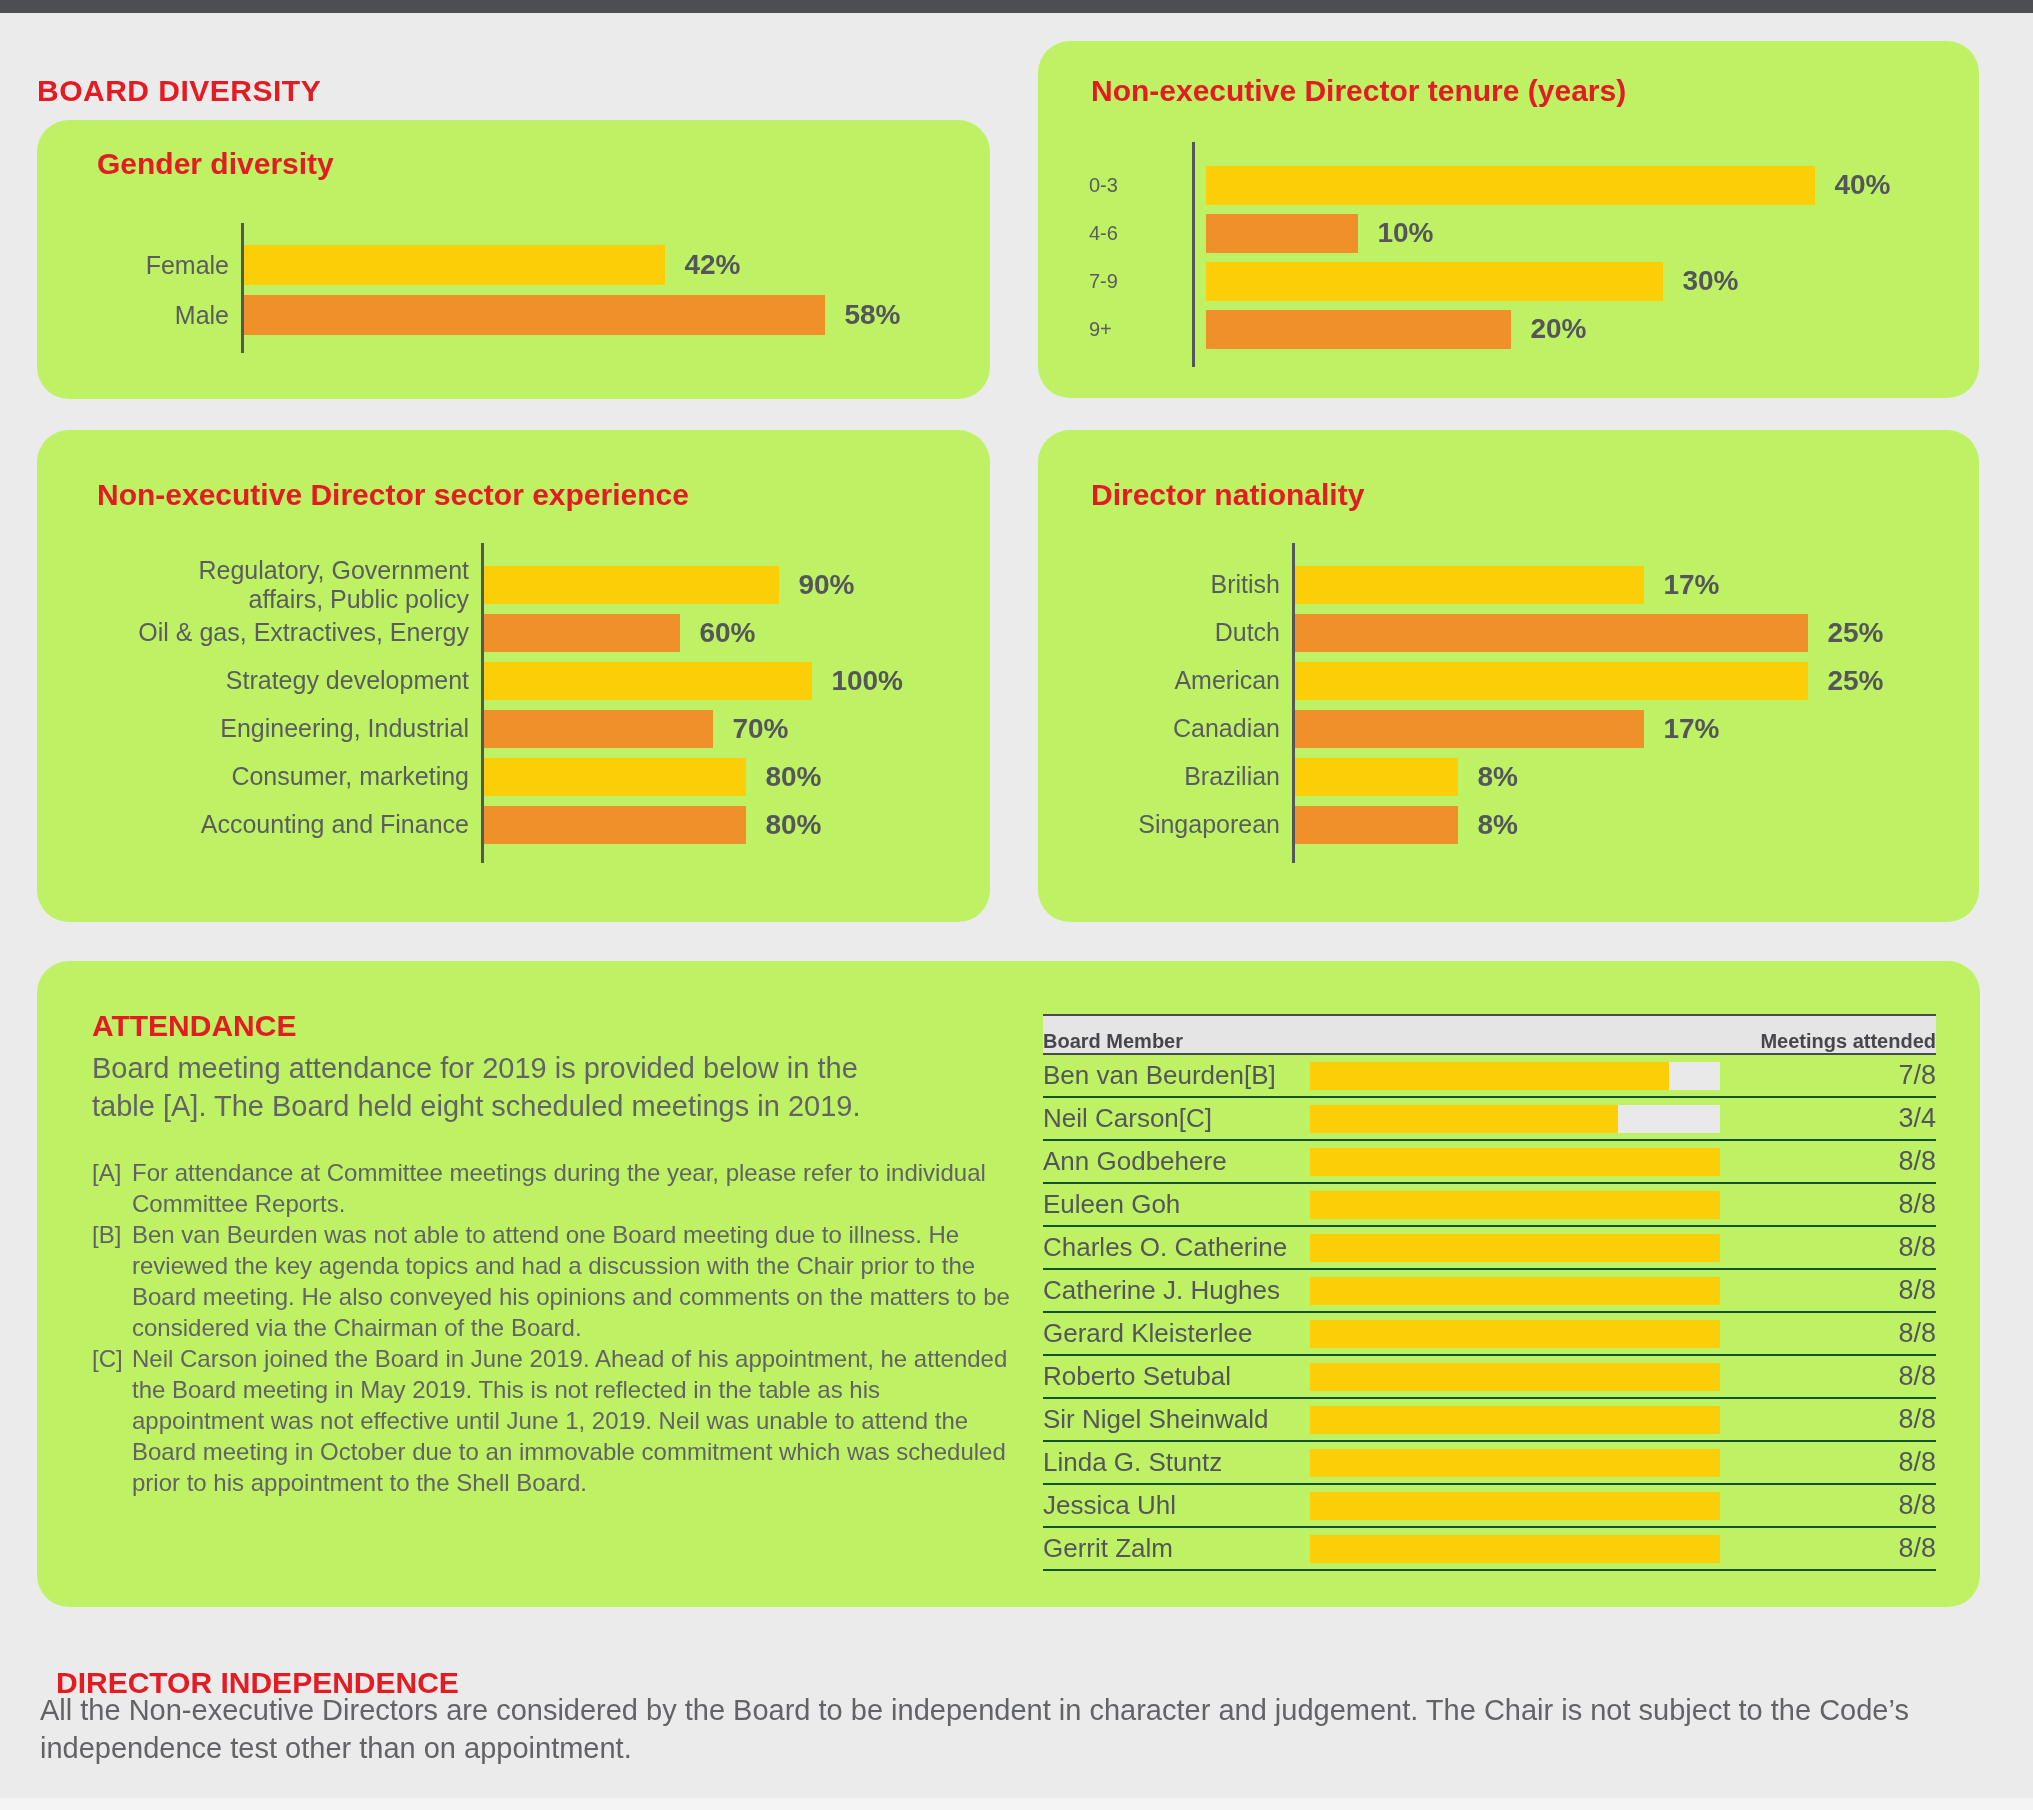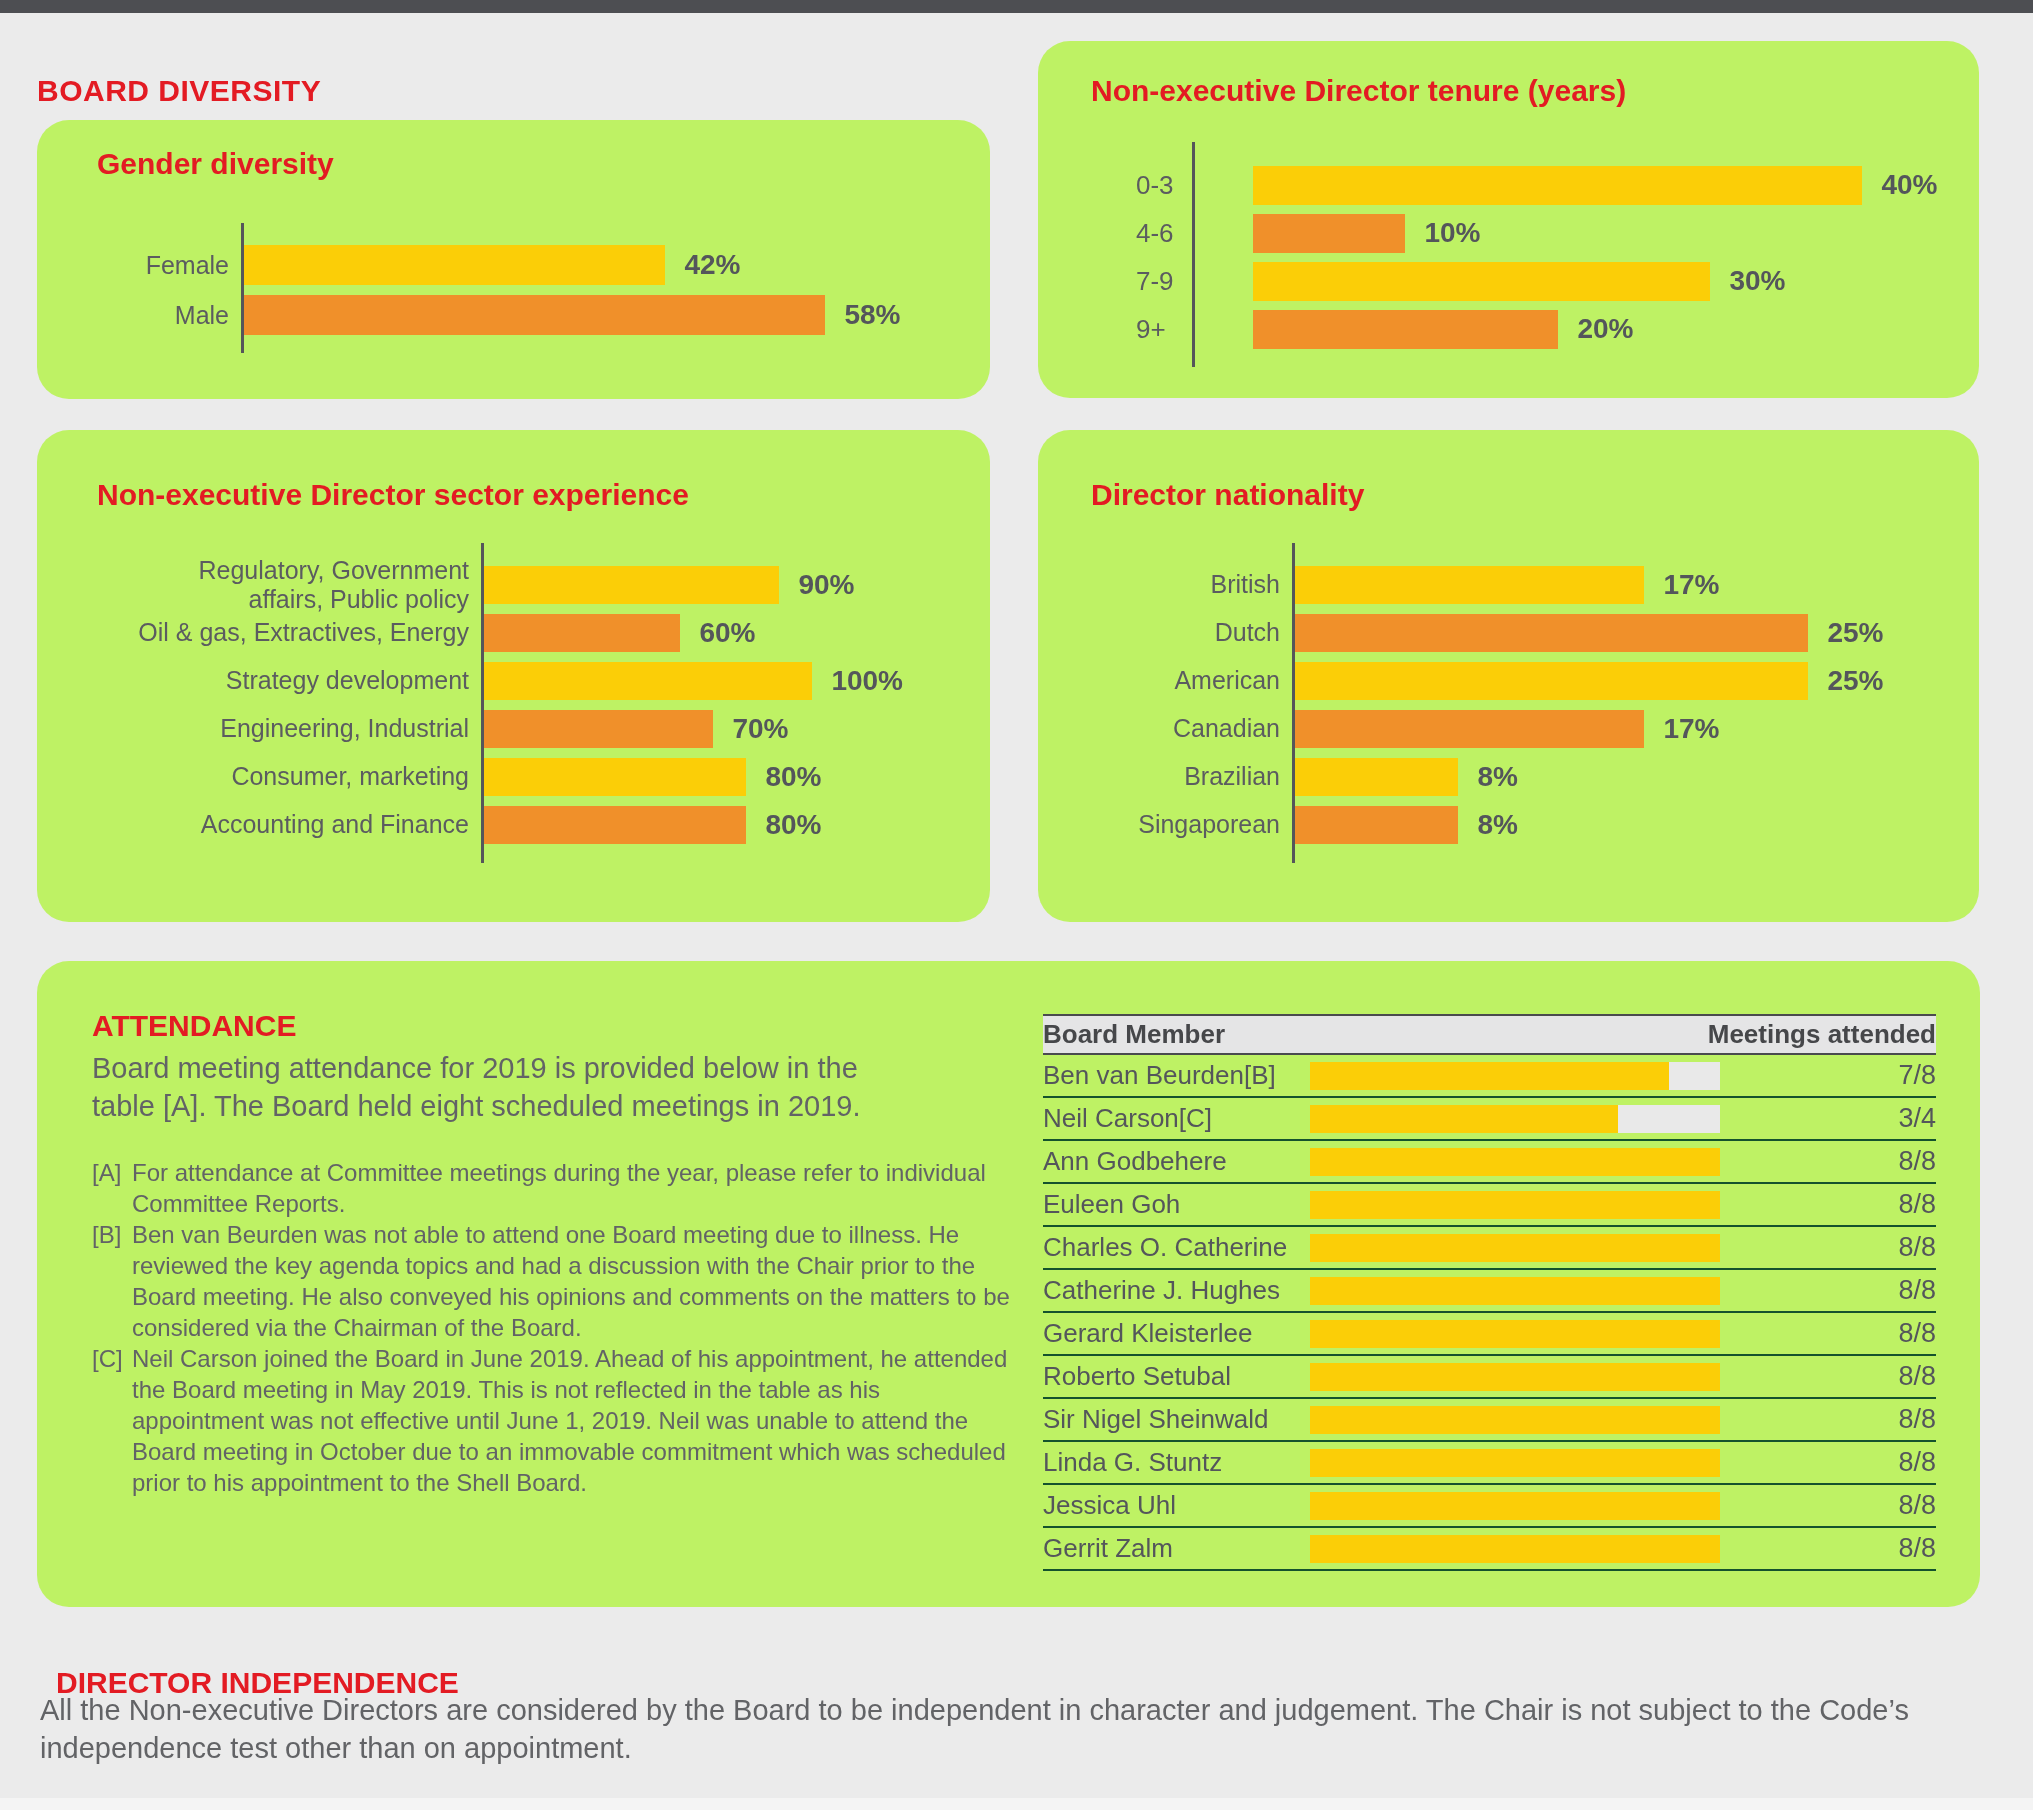--- a/index.html
+++ b/index.html
@@ -32,21 +32,21 @@
   #chart-gender{top:101px;height:154px;}
   #chart-gender .rows{padding-top:19px;}
   #chart-gender .crow{height:50px;}
   #chart-gender .clabel{width:192px;}
   #chart-gender .cbar{height:40px;}
   #chart-gender .axis{left:204px;top:1.9px;height:130px;}
 
   #chart-tenure{top:101px;height:240px;}
   #chart-tenure .rows{padding-top:19px;}
   #chart-tenure .crow{height:48px;}
-  #chart-tenure .clabel{width:103px;text-align:left;padding-left:51px;font-size:26px;margin-left:47px;}
+  #chart-tenure .clabel{width:103px;text-align:left;padding-left:51px;font-size:20px;}
   #chart-tenure .cbar{height:39px;}
   #chart-tenure .axis{left:154px;top:0px;height:225px;}
 
   #chart-sector{top:127px;height:327px;}
   #chart-sector .rows{padding-top:3.8px;}
   #chart-sector .crow{height:48px;}
   #chart-sector .clabel{width:432px;}
   #chart-sector .cbar{height:38px;}
   #chart-sector .axis{left:444px;top:-14.4px;height:320px;}
 
@@ -59,22 +59,22 @@
 
   
   #att-heading{position:absolute;left:55px;top:48px;font-size:30px;font-weight:bold;margin:0;}
   #att-intro{position:absolute;left:55px;top:88px;width:807px;font-size:29px;line-height:38px;color:#626366;}
   #att-footnotes{position:absolute;left:55px;top:196px;width:922px;}
   .footnote{display:flex;font-size:24px;line-height:31px;color:#626366;}
   .footnote .fn-label{flex:none;width:40px;}
   .footnote .fn-text{flex:1;max-width:879px;}
 
   #att-table{position:absolute;left:1006px;top:53px;width:893px;}
-  #att-table-header{display:flex;align-items:center;height:37px;background:#e5e5e6;
-    border-top:2.9px solid #4a4b4e;border-bottom:2.9px solid #4a4b4e;font-size:26px;font-weight:bold;color:#46474a;}
+  #att-table-header{display:flex;align-items:flex-end;height:37px;background:#e5e5e6;
+    border-top:2.9px solid #4a4b4e;border-bottom:2.9px solid #4a4b4e;font-size:20px;font-weight:bold;color:#46474a;}
   #att-table-header .col-name{flex:1;}
   #att-table-header .col-att{flex:none;text-align:right;}
   .att-row{display:flex;align-items:center;height:41px;border-bottom:2px solid #14532d;}
   .att-name{flex:none;width:267px;font-size:26px;color:#54565b;white-space:nowrap;}
   .att-track{flex:none;width:410px;height:28px;background:#e9e9e9;}
   .att-fill{height:100%;background:#fbce07;}
   .att-value{flex:1;text-align:right;font-size:27px;color:#54565b;}
 
   #indep-heading{position:absolute;left:40px;top:1650px;font-size:30px;font-weight:bold;margin:16px;}
   #indep-text{position:absolute;left:40px;top:1691px;width:1869px;font-size:29px;line-height:38px;color:#626366;}

